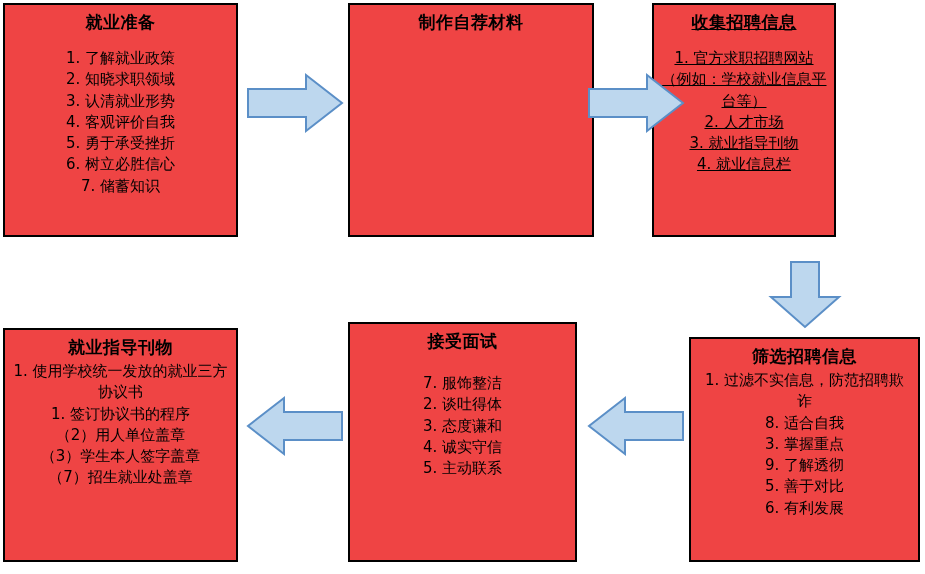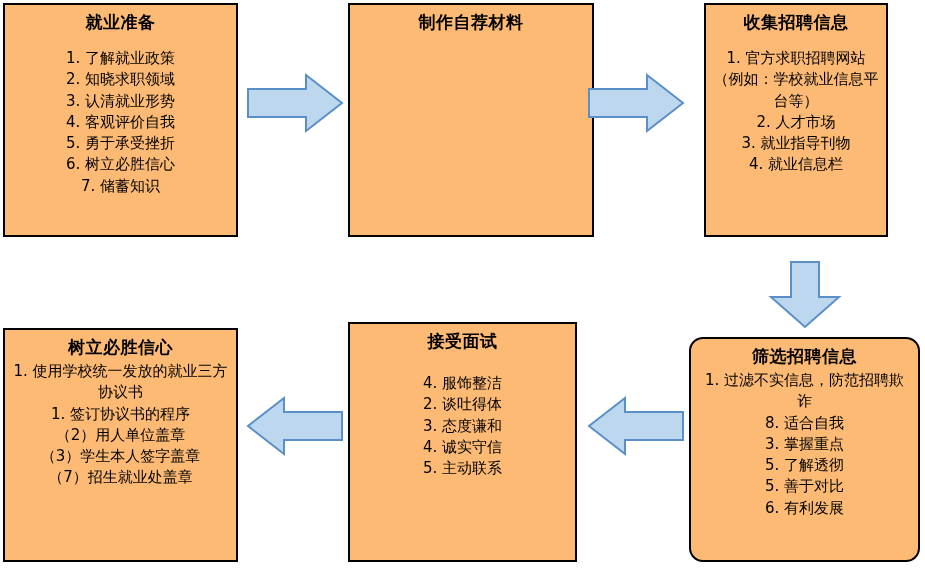--- a/index.html
+++ b/index.html
@@ -17,21 +17,21 @@
     height: 574px;
     background: #ffffff;
     overflow: hidden;
   }
 
   
   .node {
     position: absolute;
     box-sizing: border-box;
     border: 2px solid #000000;
-    background: #fdba74;
+    background: #ef4444;
     padding: 4px 7px 4px 7px;
   }
   .node-title {
     font-size: 17px;
     font-weight: bold;
     text-align: center;
     color: #000000;
     line-height: 1.35;
     letter-spacing: 0.5px;
     margin: 2px 0 2px 0;
@@ -55,22 +55,22 @@
 
   
   .arrow {
     position: absolute;
   }
   .arrow svg { display: block; }
 
   
   #node-1 { left: 3px;   top: 3px;   width: 235px; height: 234px; }
   #node-2 { left: 348px; top: 3px;   width: 246px; height: 234px; }
-  #node-3 { left: 704px; top: 3px;   width: 184px; height: 234px; }
-  #node-4 { left: 689px; top: 337px; width: 231px; height: 225px; border-radius: 14px; }
+  #node-3 { left: 652px; top: 3px;   width: 184px; height: 234px; text-decoration: underline; }
+  #node-4 { left: 689px; top: 337px; width: 231px; height: 225px; }
   #node-5 { left: 348px; top: 322px; width: 229px; height: 240px; }
   #node-6 { left: 3px;   top: 328px; width: 235px; height: 234px; }
 
   
   #arrow-1 { left: 246px; top: 72px;  }
   #arrow-2 { left: 587px; top: 72px;  }
   #arrow-3 { left: 767px; top: 260px; }
   #arrow-4 { left: 587px; top: 395px; }
   #arrow-5 { left: 246px; top: 395px; }
 </style>
@@ -105,39 +105,39 @@
       <li>4. 就业信息栏</li>
     </ul>
   </div>
 
   <div class="node" id="node-4">
     <div class="node-title">筛选招聘信息</div>
     <ul class="node-list">
       <li>1. 过滤不实信息，防范招聘欺诈</li>
       <li>8. 适合自我</li>
       <li>3. 掌握重点</li>
-      <li>5. 了解透彻</li>
+      <li>9. 了解透彻</li>
       <li>5. 善于对比</li>
       <li>6. 有利发展</li>
     </ul>
   </div>
 
   <div class="node" id="node-5">
     <div class="node-title">接受面试</div>
     <ul class="node-list gap-top-lg">
-      <li>4. 服饰整洁</li>
+      <li>7. 服饰整洁</li>
       <li>2. 谈吐得体</li>
       <li>3. 态度谦和</li>
       <li>4. 诚实守信</li>
       <li>5. 主动联系</li>
     </ul>
   </div>
 
   <div class="node" id="node-6">
-    <div class="node-title">树立必胜信心</div>
+    <div class="node-title">就业指导刊物</div>
     <ul class="node-list">
       <li>1. 使用学校统一发放的就业三方协议书</li>
       <li>1. 签订协议书的程序</li>
       <li>（2）用人单位盖章</li>
       <li>（3）学生本人签字盖章</li>
       <li>（7）招生就业处盖章</li>
     </ul>
   </div>
 
   <div class="arrow" id="arrow-1">

